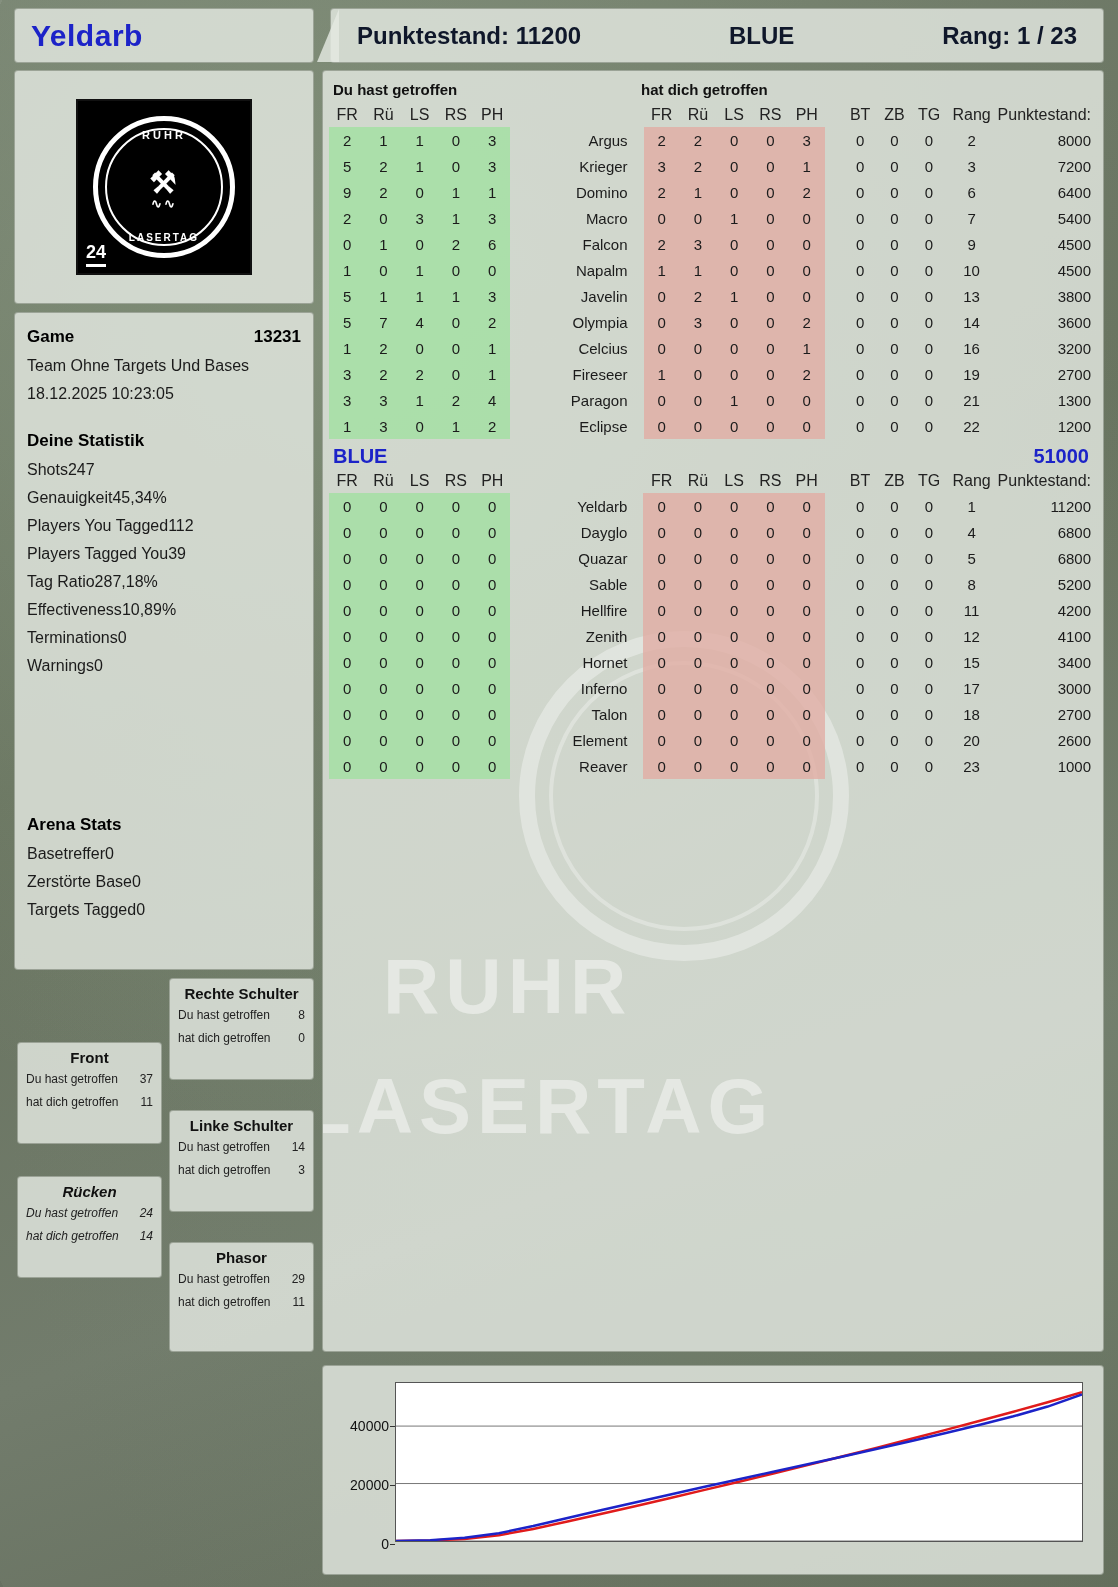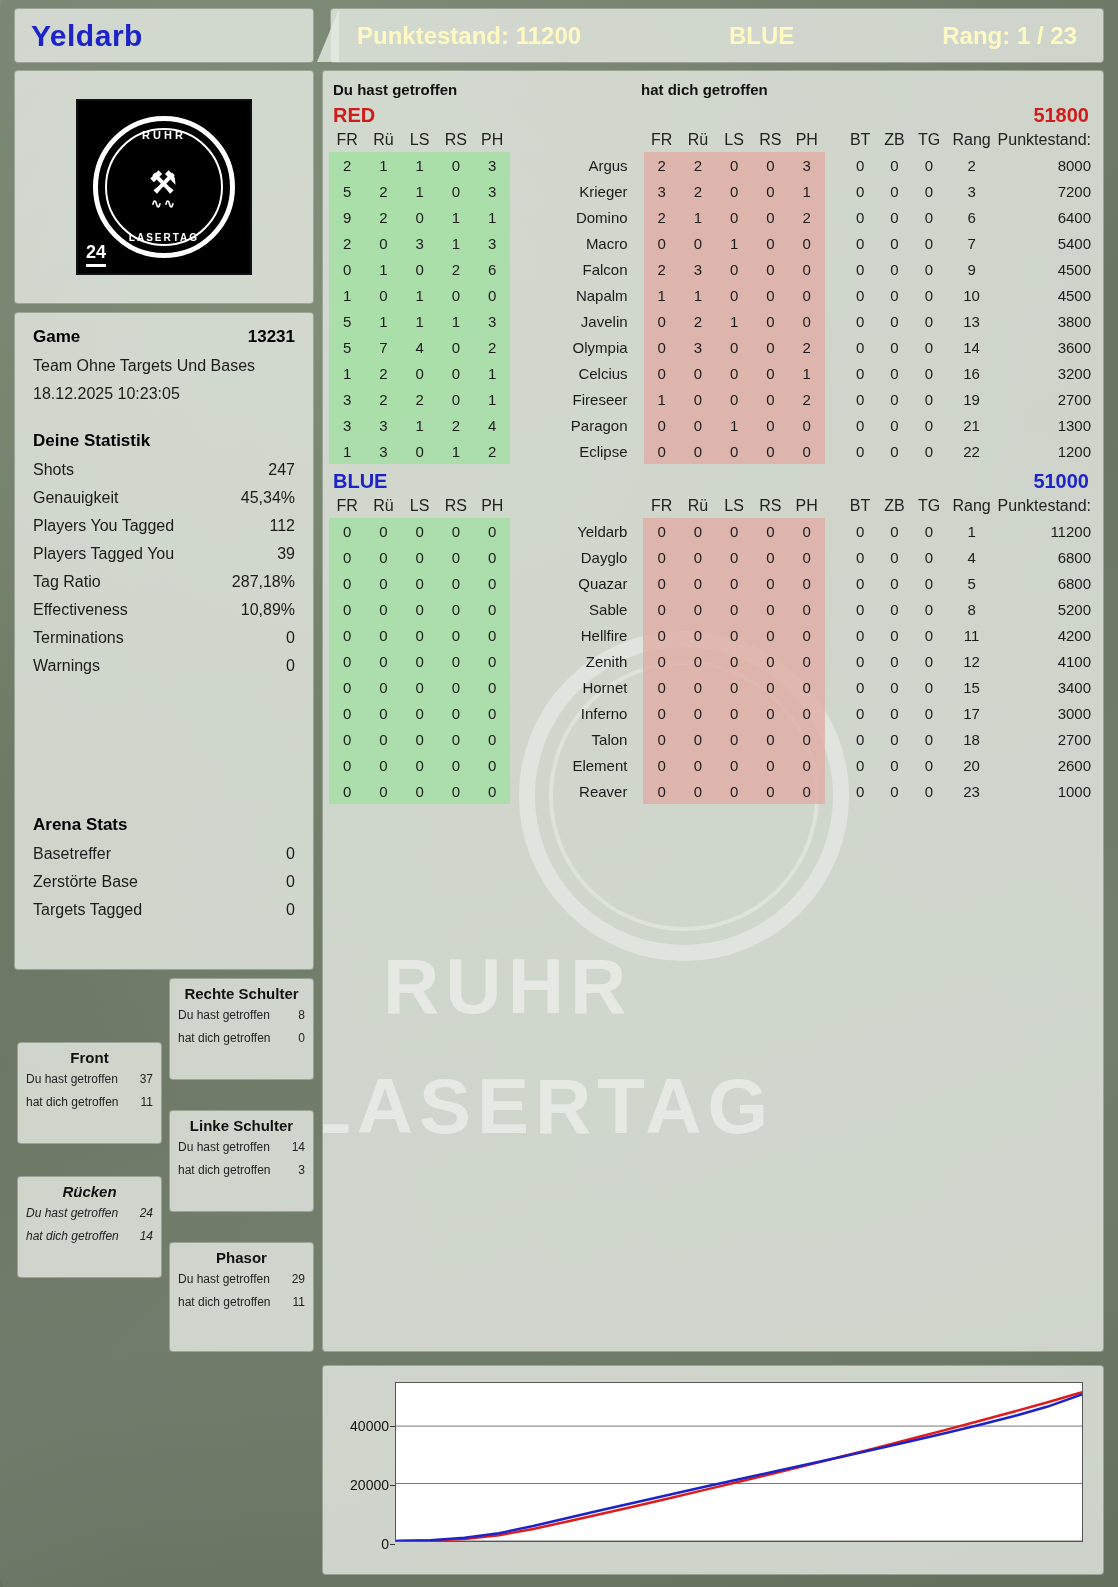--- a/index.html
+++ b/index.html
@@ -46,21 +46,21 @@
     flex:1; height:55px; margin-left:16px;
     display:flex; align-items:center; justify-content:space-between;
     padding: 0 26px;
     position:relative;
   }
   #header-right:before{
     content:""; position:absolute; left:-14px; top:0; width:22px; height:100%;
     background: rgba(228,233,226,0.82);
     clip-path: polygon(100% 0, 100% 100%, 0 100%);
   }
-  .hdr-text { font-size:24px; font-weight:bold; color:#fef9c3; }
+  .hdr-text { font-size:24px; font-weight:bold; color:#0f172a; }
 
   
   #logo-panel {
     position:absolute; left:14px; top:70px; width:300px; height:234px;
     display:flex; align-items:center; justify-content:center;
   }
   #logo-box {
     width:176px; height:176px; background:#000; border:2px solid #111;
     position:relative; display:flex; align-items:center; justify-content:center;
   }
@@ -74,23 +74,23 @@
     color:#fff; font-size:9px; font-weight:bold; letter-spacing:2px;
   }
   .logo-top { position:absolute; top:8px; left:0; right:0; text-align:center; color:#fff; font-size:11px; font-weight:bold; letter-spacing:3px;}
   .logo-bottom { position:absolute; bottom:10px; left:0; right:0; text-align:center; color:#fff; font-size:10px; font-weight:bold; letter-spacing:2px;}
   .logo-hammers { color:#fff; font-size:30px; line-height:1; margin-top:4px;}
   .logo-wave { color:#fff; font-size:13px; margin-top:-2px;}
   #logo-24 { position:absolute; left:8px; bottom:6px; color:#fff; font-size:18px; font-weight:bold; border-bottom:3px solid #fff; padding-bottom:1px;}
 
   #stats-panel {
     position:absolute; left:14px; top:312px; width:300px; height:658px;
-    padding:14px 18px;
-  }
-  .stat-row { display:flex; justify-content:space-between; font-size:16px; color:#1b1b1b; margin-bottom:10px;}
+    padding:14px 12px;
+  }
+  .stat-row { display:flex; font-size:16px; color:#1b1b1b; margin-bottom:10px;}
   .stat-head { font-weight:bold; font-size:17px; margin-bottom:10px; display:flex; justify-content:space-between;}
   .stat-line { font-size:16px; color:#1b1b1b; margin-bottom:10px;}
   .sp { height:18px; }
 
   
   .body-box { position:absolute; padding:6px 8px; }
   .bb-title { font-size:15px; font-weight:bold; text-align:center; margin-bottom:6px; color:#111;}
   .bb-row { display:flex; justify-content:space-between; font-size:12px; color:#222; margin-bottom:9px;}
   #box-right-shoulder { left:169px; top:978px; width:145px; height:102px;}
   #box-front { left:17px; top:1042px; width:145px; height:102px;}
@@ -322,24 +322,20 @@
       <div id="wm-circle2"></div>
       <div id="wm-ruhr">RUHR</div>
       <div id="wm-laser">LASERTAG</div>
     </div>
 
     <div id="col-heads">
       <div id="ch-1">Du hast getroffen</div>
       <div id="ch-2">hat dich getroffen</div>
     </div>
 
-    <div class="team-head">
-      <span class="team-name red">RED</span>
-      <span class="team-score red">51800</span>
-    </div>
     <table class="scores">
       <thead>
         <tr>
           <th class="c-green">FR</th>
           <th class="c-green">Rü</th>
           <th class="c-green">LS</th>
           <th class="c-green">RS</th>
           <th class="c-green">PH</th>
           <th class="c-name"></th>
           <th class="c-red">FR</th>

